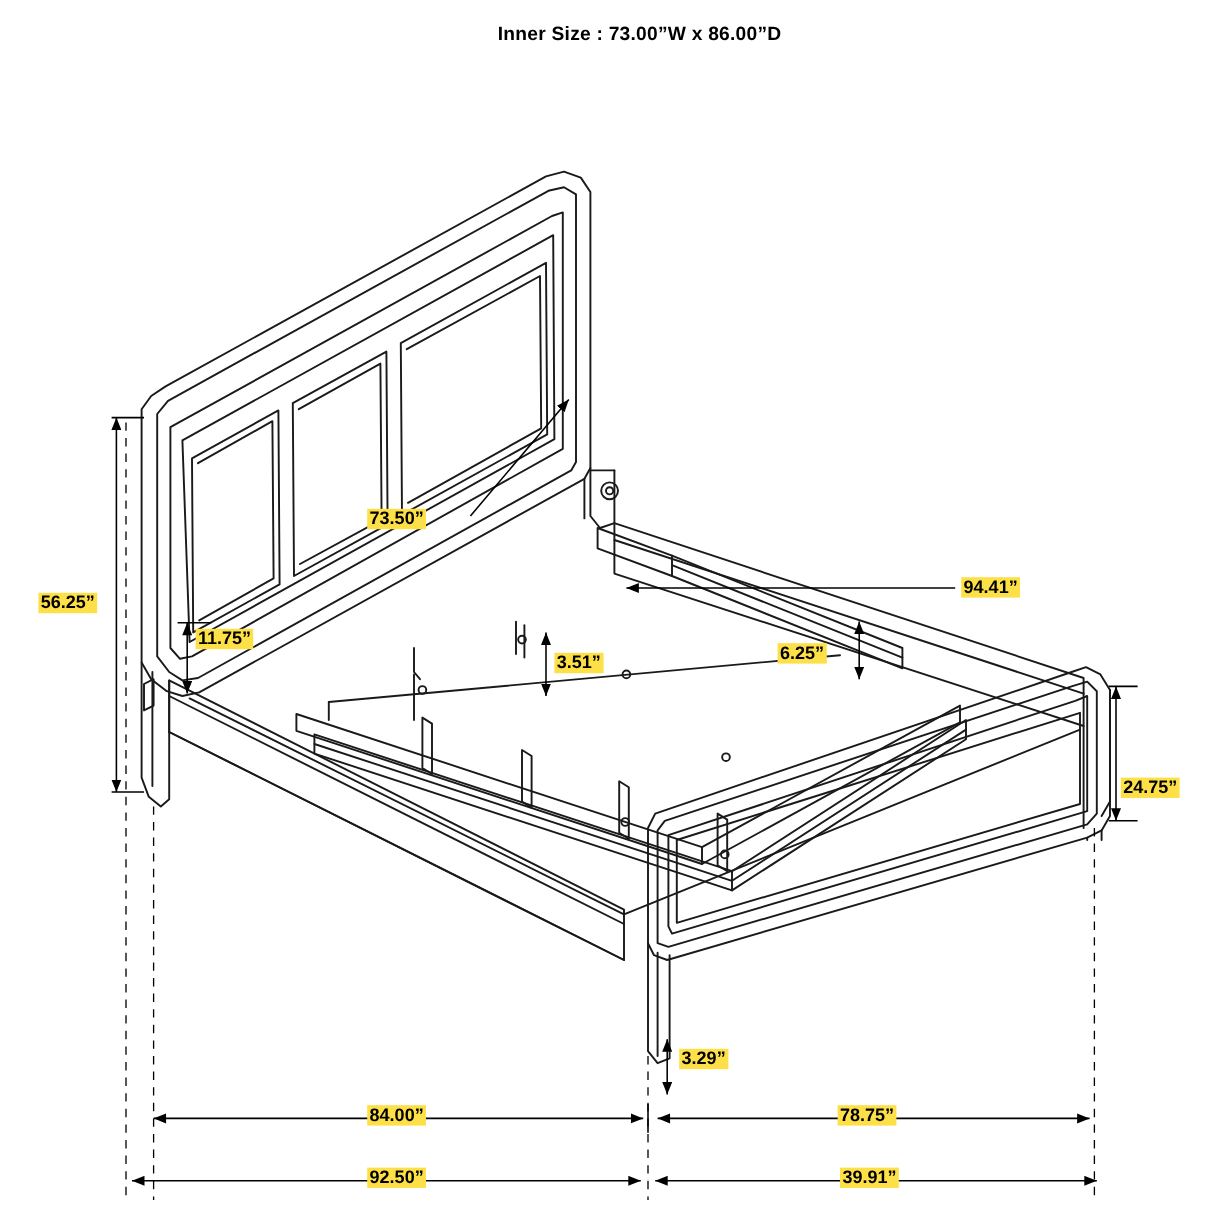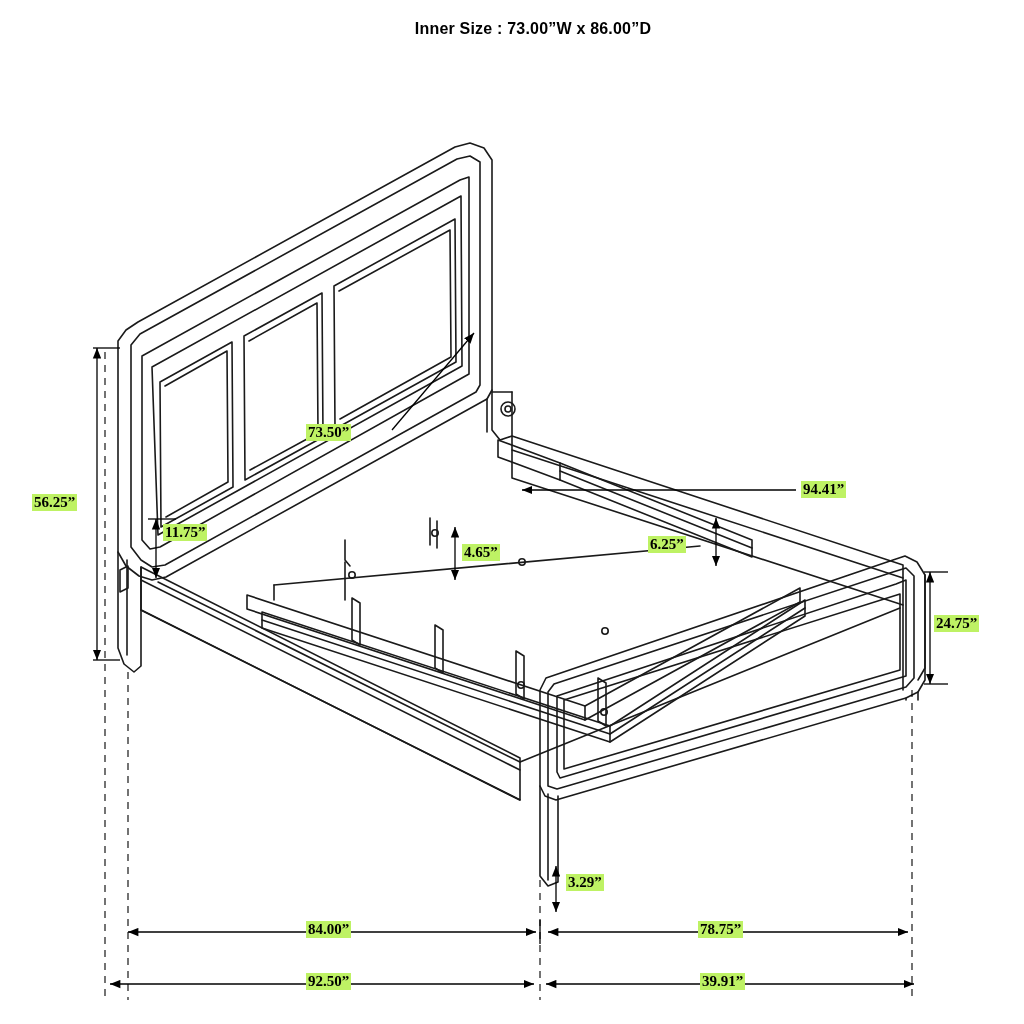--- a/index.html
+++ b/index.html
@@ -39,23 +39,22 @@
     height: 1024px;
   }
   .dim-label {
     position: absolute;
     font-size: 15px;
     font-weight: bold;
     white-space: nowrap;
     color: #000;
   }
   .lbl-bg {
-    background: #bef264;
+    background: #fde047;
     padding: 0 2px;
-    font-family: Liberation Serif, serif;
   }
 </style>
 </head>
 <body>
 
 <div id="stage">
 
   <div id="title">Inner Size : 73.00”W x 86.00”D</div>
 
   <svg id="drawing" viewBox="0 0 1024 1024">
@@ -198,27 +197,27 @@
       <line x1="546" y1="984" x2="914" y2="984" marker-start="url(#arrStart)" marker-end="url(#arrEnd)"></line>
     </g>
   </svg>
 
   <div class="dim-label lbl-bg" style="left:306px; top:424px;">73.50”</div>
 
   <div class="dim-label lbl-bg" style="left:32px; top:494px;text-align:center;">56.25”</div>
 
   <div class="dim-label lbl-bg" style="left:163px; top:524px;text-align:center;">11.75”</div>
 
-  <div class="dim-label lbl-bg" style="left:462px; top:544px;">4.65”</div>
+  <div class="dim-label lbl-bg" style="left:462px; top:544px;">3.51”</div>
 
   <div class="dim-label lbl-bg" style="left:801px; top:481px;">94.41”</div>
 
   <div class="dim-label lbl-bg" style="left:648px; top:536px;text-align:right;">6.25”</div>
 
-  <div class="dim-label lbl-bg" style="left:934px; top:615px;">24.75”</div>
+  <div class="dim-label lbl-bg" style="left:934px; top:648px;">24.75”</div>
 
   <div class="dim-label lbl-bg" style="left:566px; top:874px;">3.29”</div>
 
   <div class="dim-label lbl-bg" style="left:306px; top:921px;">84.00”</div>
 
   <div class="dim-label lbl-bg" style="left:698px; top:921px;">78.75”</div>
 
   <div class="dim-label lbl-bg" style="left:306px; top:973px;">92.50”</div>
 
   <div class="dim-label lbl-bg" style="left:700px; top:973px;">39.91”</div>

